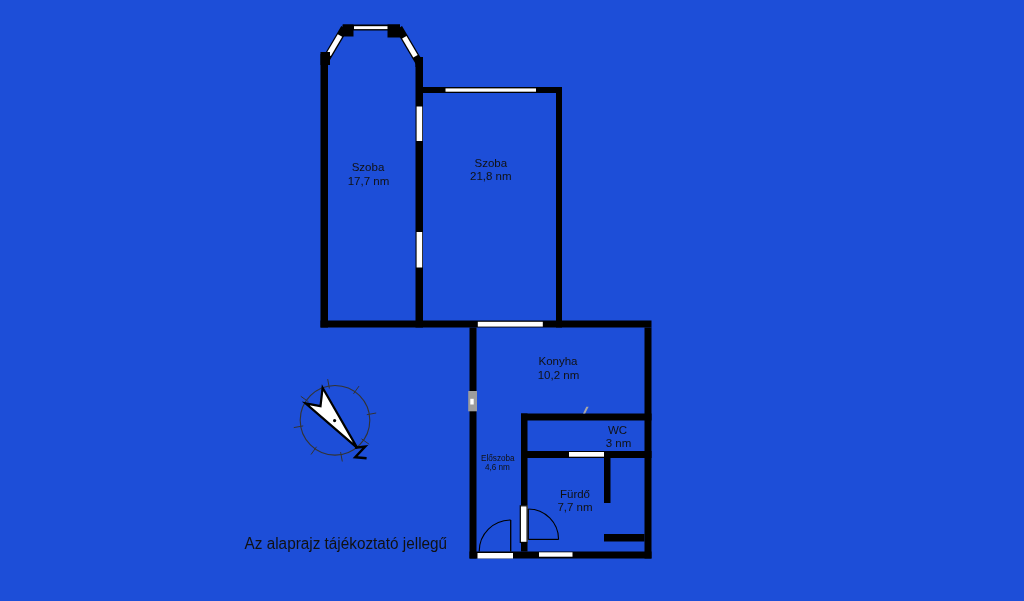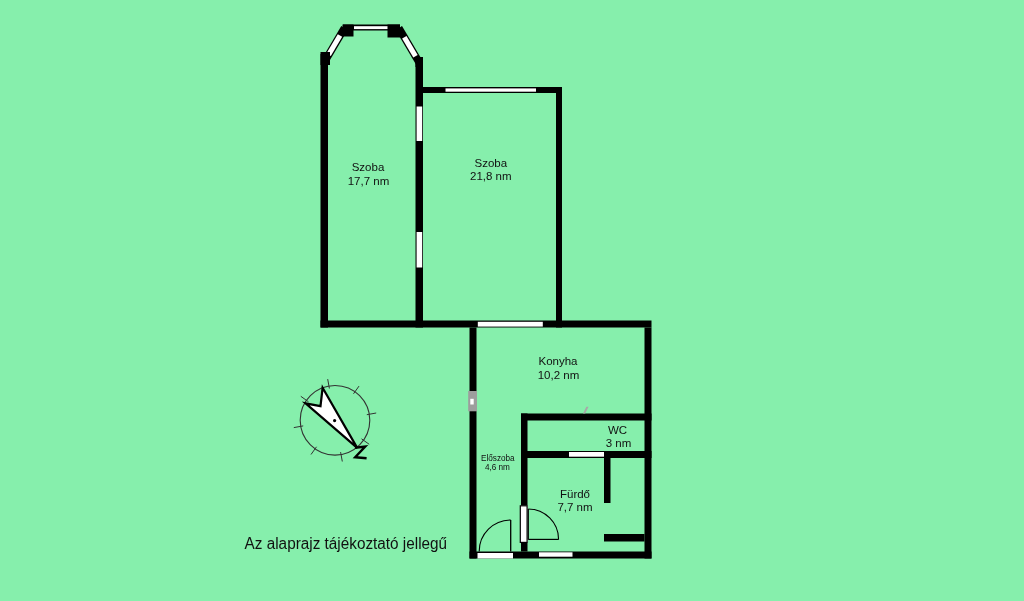--- a/index.html
+++ b/index.html
@@ -1,16 +1,16 @@
 <!DOCTYPE html>
 <html><head>
 <meta charset="utf-8">
 <style>
   html,body{margin:0;padding:0;background:#fff;}
-  #page{position:relative;width:1024px;height:601px;background:#86efac;overflow:hidden;
+  #page{position:relative;width:1024px;height:601px;background:#1d4ed8;overflow:hidden;
         font-family:"Liberation Sans", sans-serif;}
   svg{position:absolute;left:0;top:0;}
   svg text{font-family:"Liberation Sans", sans-serif;}
   text{fill:#111;}
 </style>
 </head>
 <body>
 <div id="page">
 <svg width="1024" height="601" viewBox="0 0 1024 601">
 

